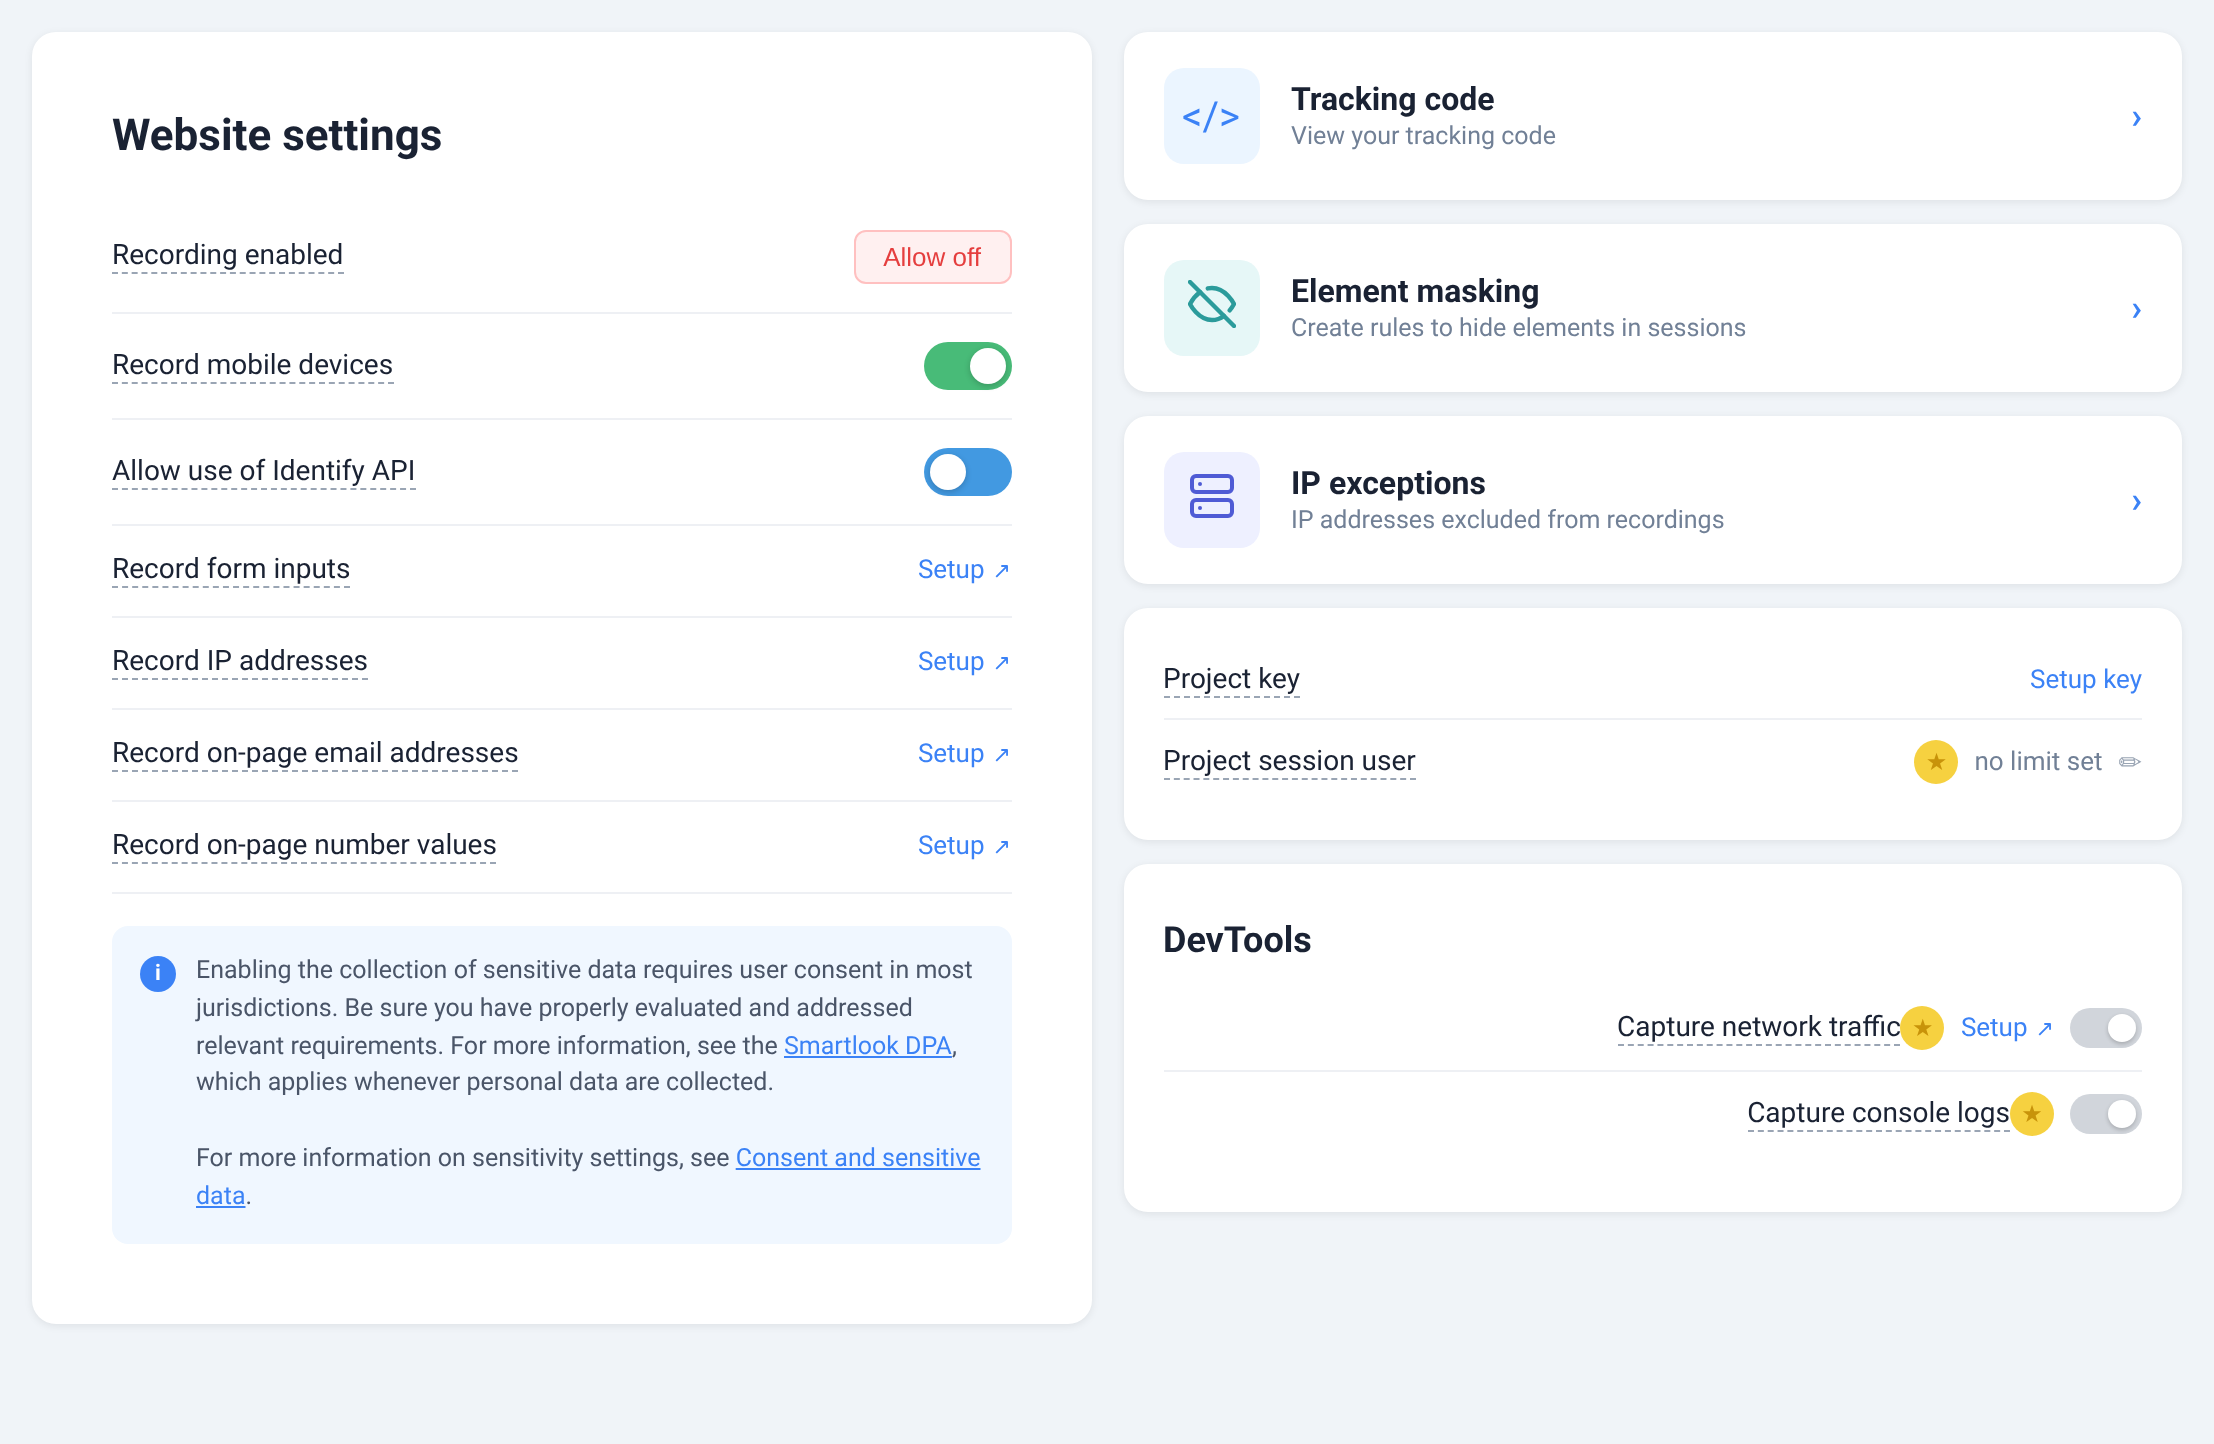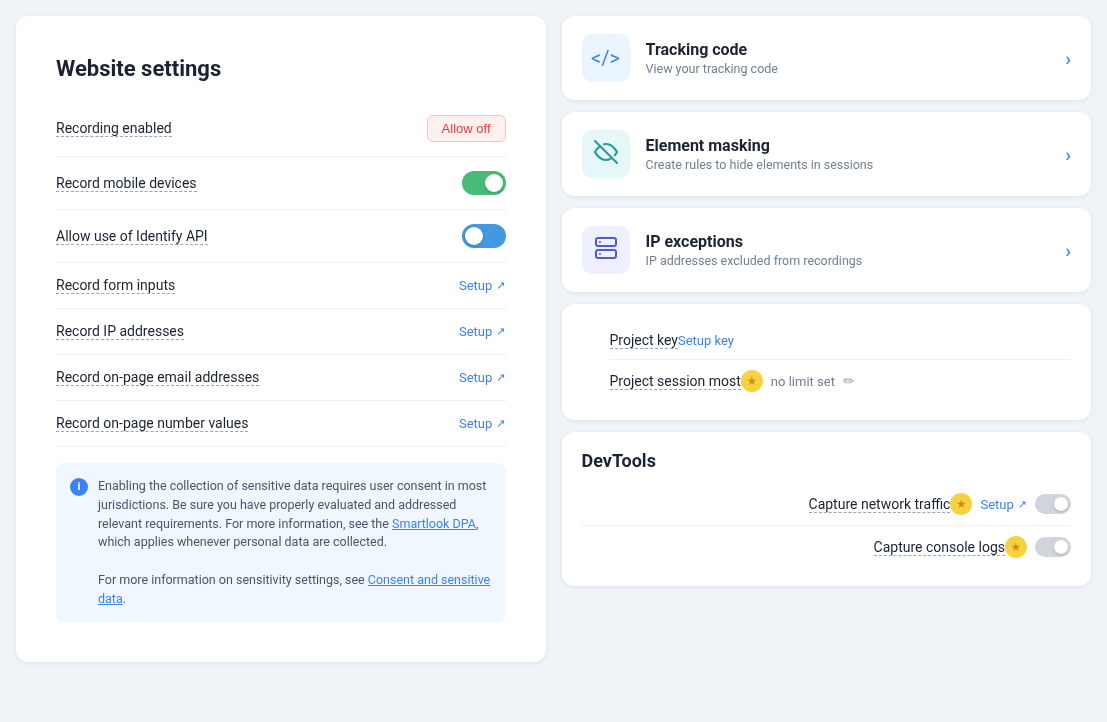--- a/index.html
+++ b/index.html
@@ -169,24 +169,23 @@
     .keys-card {
       background: #fff;
       border-radius: 12px;
       padding: 18px 20px;
       box-shadow: 0 1px 4px rgba(0,0,0,0.08);
       margin-bottom: 12px;
     }
     .key-row {
       display: flex;
       align-items: center;
-      justify-content: flex-start;
+      justify-content: space-between;
       padding: 10px 0;
       border-bottom: 1px solid #eef0f4;
-      margin-left: 28px;
     }
     .key-row:last-child { border-bottom: none; }
     .key-label {
       font-size: 14px;
       color: #1a2233;
       border-bottom: 1px dashed #9aa5b4;
     }
     .key-action {
       color: #3b82f6;
       font-size: 13px;
@@ -213,21 +212,21 @@
     }
     .edit-icon {
       color: #9aa5b4;
       font-size: 14px;
       cursor: pointer;
     }
     
     .devtools-card {
       background: #fff;
       border-radius: 12px;
-      padding: 18px 20px;
+      padding: 28px 20px;
       box-shadow: 0 1px 4px rgba(0,0,0,0.08);
     }
     .devtools-title {
       font-size: 18px;
       font-weight: 700;
       color: #1a2233;
       margin-bottom: 12px;
     }
     .devtools-row {
       display: flex;
@@ -381,21 +380,21 @@
       </div>
       <span class="nav-card-arrow">›</span>
     </div>
 
     <div class="keys-card">
       <div class="key-row">
         <span class="key-label">Project key</span>
         <span class="key-action">Setup key</span>
       </div>
       <div class="key-row">
-        <span class="key-label">Project session most</span>
+        <span class="key-label">Project session user</span>
         <div class="key-value-row">
           <div class="star-badge">
             <span style="color:#c8930a;">★</span>
           </div>
           <span class="no-limit-text">no limit set</span>
           <span class="edit-icon">✏</span>
         </div>
       </div>
     </div>
 

